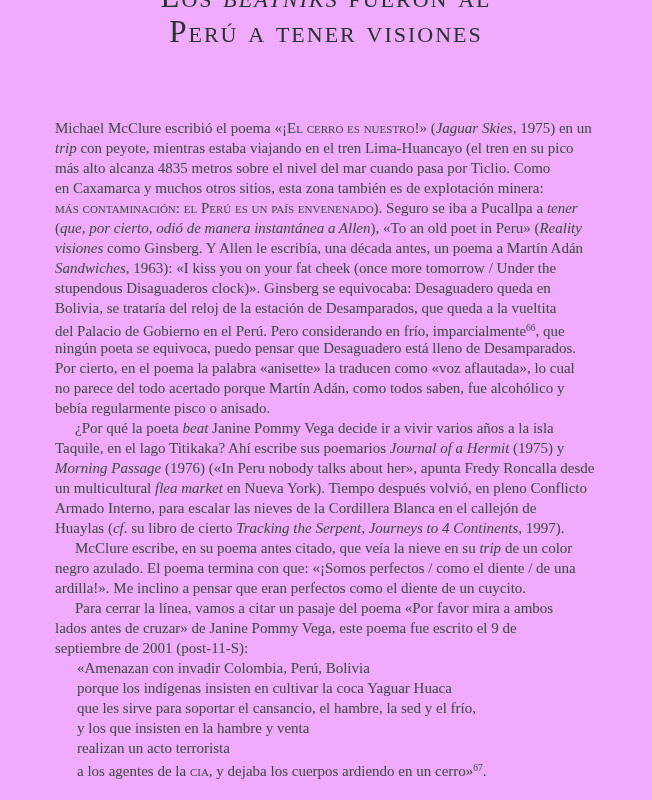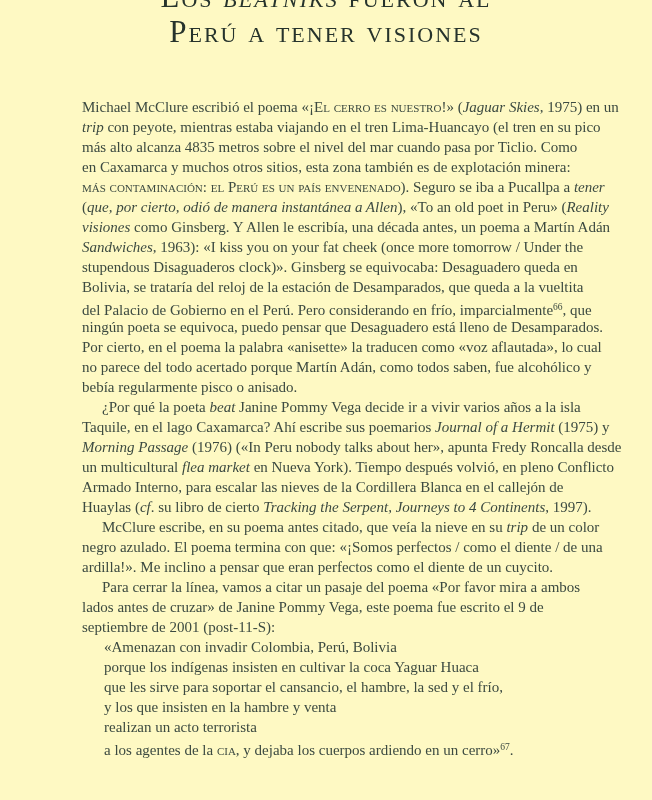--- a/index.html
+++ b/index.html
@@ -5,21 +5,21 @@
   html, body {
     margin: 0;
     padding: 0;
     background: #fbfaf6;
   }
   .page {
     position: relative;
     width: 652px;
     height: 800px;
     overflow: hidden;
-    background: #fef9c3;
+    background: #f0abfc;
     font-family: "Liberation Serif", "DejaVu Serif", serif;
     color: #3c4a41;
   }
   
   .title {
     margin: -21px 0 0 0;
     padding: 0;
     text-align: center;
     font-weight: normal;
     font-size: 31px;
@@ -27,22 +27,22 @@
     letter-spacing: 2px;
     color: #26332c;
   }
   .title .line {
     height: 35px;
     white-space: nowrap;
   }
   
   .body {
     display: block;
-    margin-top: 48px;
-    padding-left: 82px;
+    margin-top: 69px;
+    padding-left: 55px;
     font-size: 15px;
     line-height: 20px;
   }
   .body .line {
     height: 20px;
     white-space: nowrap;
   }
   .block { margin: 0; padding: 0; }
   .ind1 { padding-left: 20px; }  
   .ind2 { padding-left: 22px; }  
@@ -75,21 +75,21 @@
         <div class="line"><span>stupendous Disaguaderos clock)». Ginsberg se equivocaba: Desaguadero queda en</span></div>
         <div class="line"><span>Bolivia, se trataría del reloj de la estación de Desamparados, que queda a la vueltita</span></div>
         <div class="line"><span>del Palacio de Gobierno en el Perú. Pero considerando en frío, imparcialmente</span><span class="sup">66</span><span>, que</span></div>
         <div class="line"><span>ningún poeta se equivoca, puedo pensar que Desaguadero está lleno de Desamparados.</span></div>
         <div class="line"><span>Por cierto, en el poema la palabra «anisette» la traducen como «voz aflautada», lo cual</span></div>
         <div class="line"><span>no parece del todo acertado porque Martín Adán, como todos saben, fue alcohólico y</span></div>
         <div class="line"><span>bebía regularmente pisco o anisado.</span></div>
       </div>
       <div class="block paragraph">
         <div class="line ind1"><span>¿Por qué la poeta </span><span class="it">beat</span><span> Janine Pommy Vega decide ir a vivir varios años a la isla</span></div>
-        <div class="line"><span>Taquile, en el lago Caxamarca? Ahí escribe sus poemarios </span><span class="it">Journal of a Hermit</span><span> (1975) y</span></div>
+        <div class="line"><span>Taquile, en el lago Titikaka? Ahí escribe sus poemarios </span><span class="it">Journal of a Hermit</span><span> (1975) y</span></div>
         <div class="line"><span class="it">Morning Passage</span><span> (1976) («In Peru nobody talks about her», apunta Fredy Roncalla desde</span></div>
         <div class="line"><span>un multicultural </span><span class="it">flea market</span><span> en Nueva York). Tiempo después volvió, en pleno Conflicto</span></div>
         <div class="line"><span>Armado Interno, para escalar las nieves de la Cordillera Blanca en el callejón de</span></div>
         <div class="line"><span>Huaylas (</span><span class="it">cf</span><span>. su libro de cierto </span><span class="it">Tracking the Serpent, Journeys to 4 Continents</span><span>, 1997).</span></div>
       </div>
       <div class="block paragraph">
         <div class="line ind1"><span>McClure escribe, en su poema antes citado, que veía la nieve en su </span><span class="it">trip</span><span> de un color</span></div>
         <div class="line"><span>negro azulado. El poema termina con que: «¡Somos perfectos / como el diente / de una</span></div>
         <div class="line"><span>ardilla!». Me inclino a pensar que eran perfectos como el diente de un cuycito.</span></div>
       </div>

